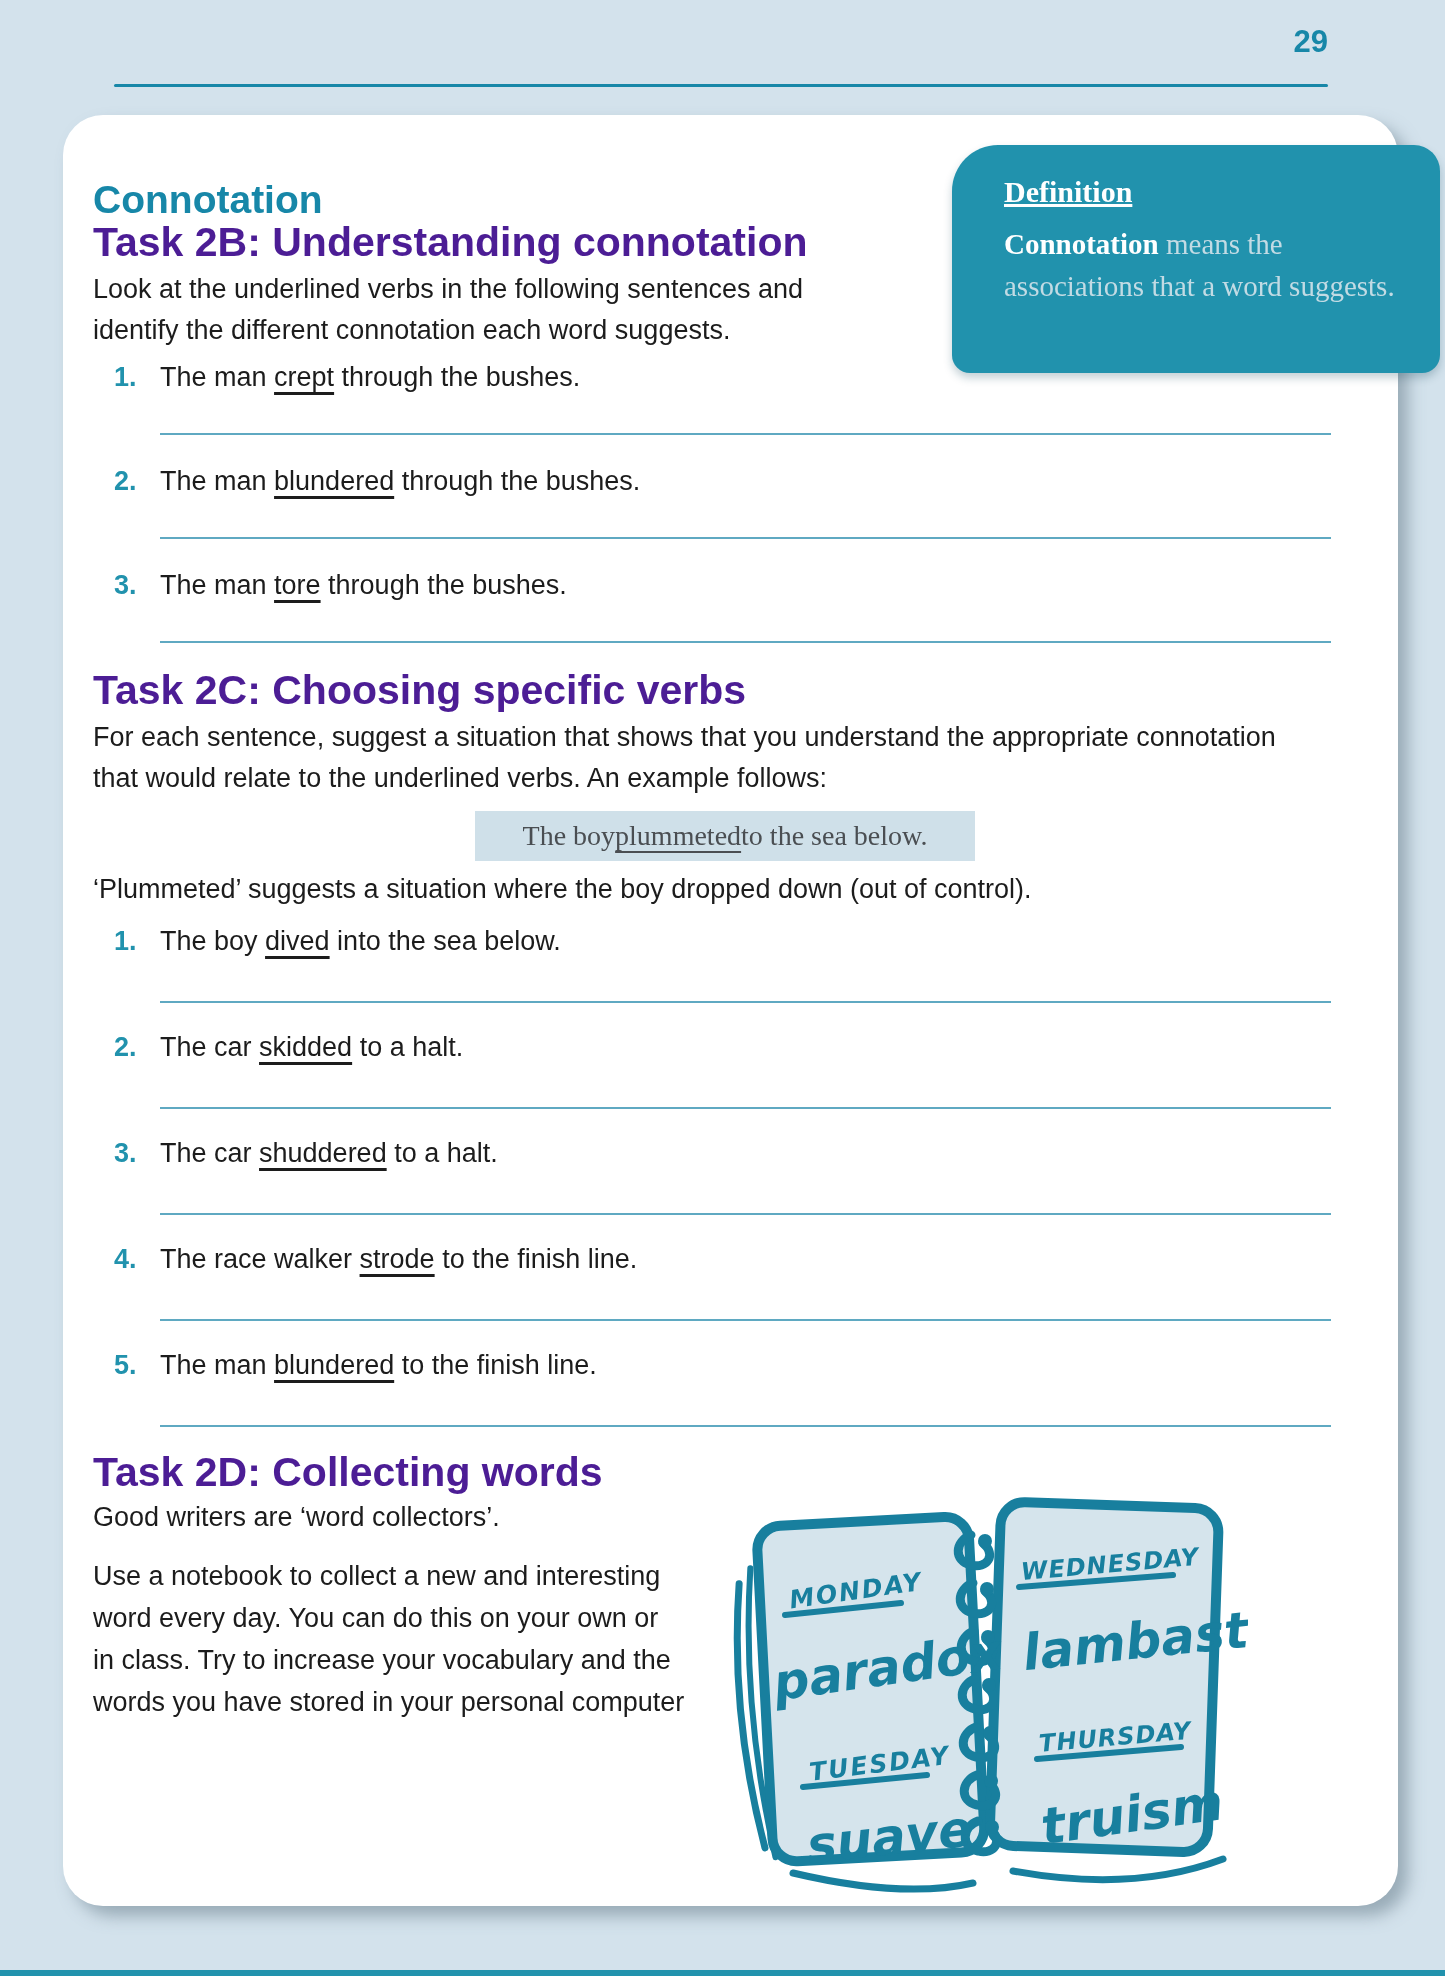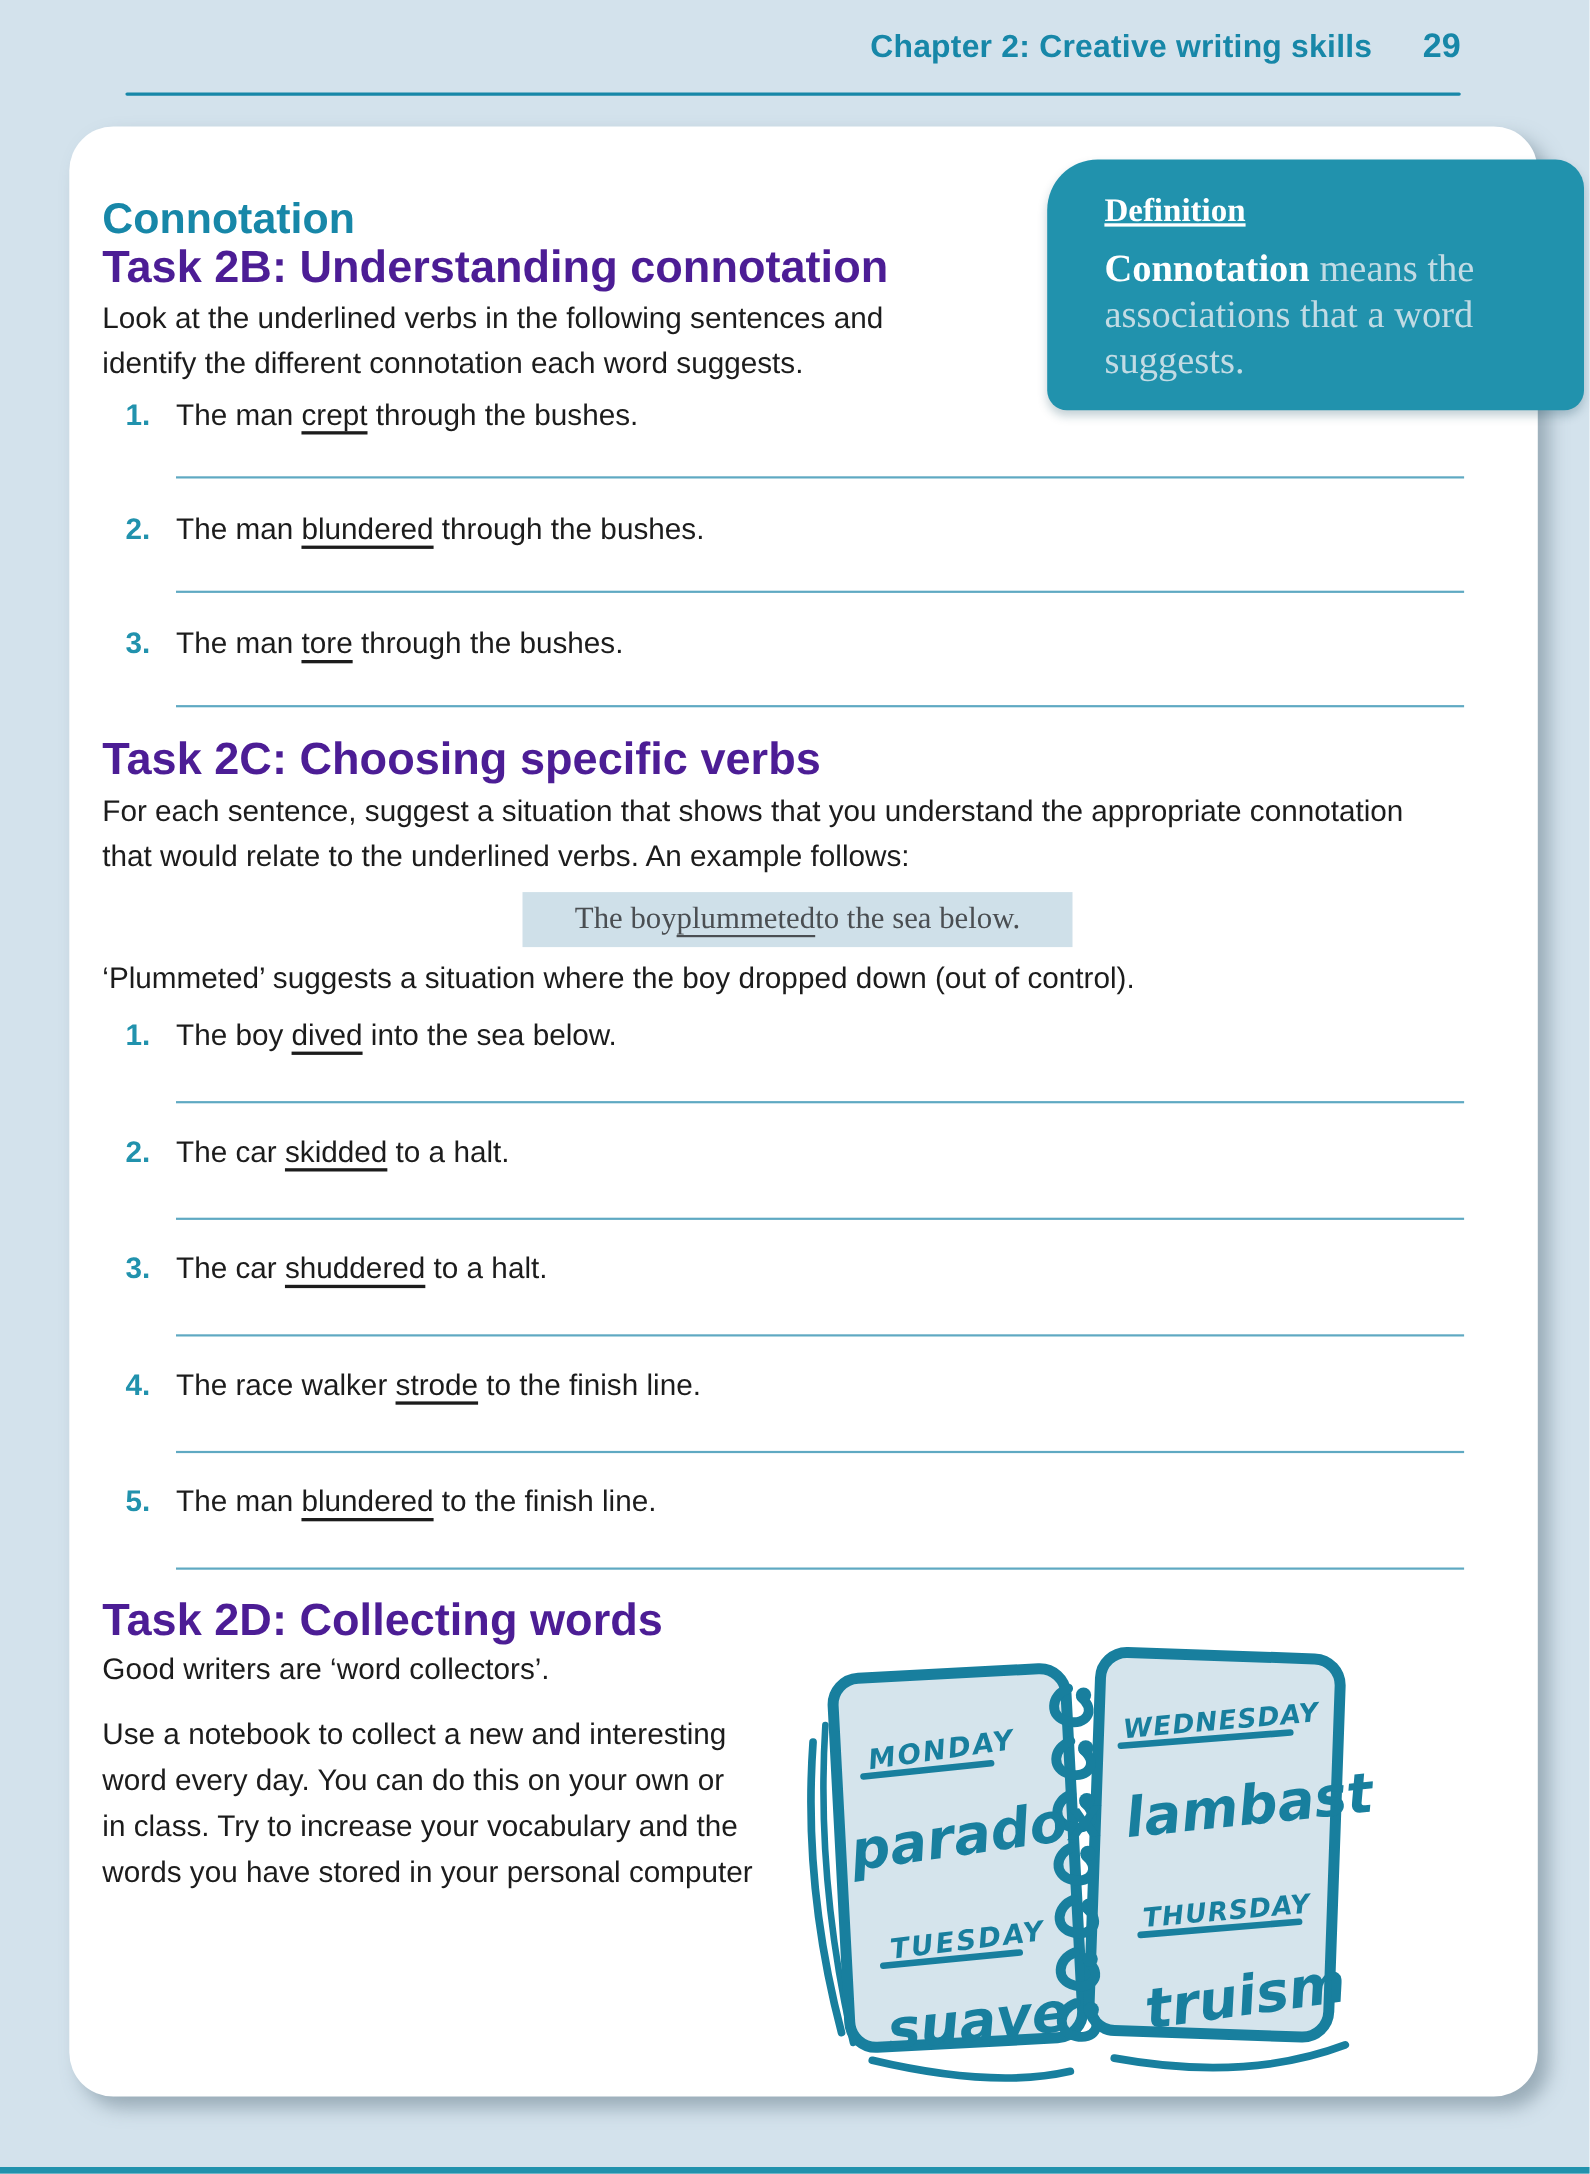--- a/index.html
+++ b/index.html
@@ -36,21 +36,21 @@
     position:absolute;left:889px;top:30px;width:488px;height:228px;
     background:#2192ad;
     border-radius:46px 26px 18px 18px;
     box-shadow:0 5px 9px rgba(20,70,90,.25);
     box-sizing:border-box;
     padding:30px 40px 0 52px;
     font-family:"Liberation Serif",serif;
     color:#ffffff;
   }
   .def-box .def-title{font-size:30px;font-weight:bold;margin:0 0 14px 0;text-decoration:underline;}
-  .def-box .def-body{font-size:35px;line-height:42px;color:#c2dbe4;margin:0;}
+  .def-box .def-body{font-size:29px;line-height:42px;color:#c2dbe4;margin:0;}
   .def-box .def-term{font-weight:bold;color:#ffffff;}
 
   
   .content{
     position:absolute;left:30px;top:62px;width:1238px;
     color:#1c1c1c;
   }
   h1.title{
     margin:0;font-size:39px;line-height:46px;color:#1787a8;font-weight:bold;
   }
@@ -100,21 +100,20 @@
   .bottom-strip{
     position:absolute;left:0;right:0;bottom:0;height:6px;background:#2192ad;
   }
 </style>
 </head>
 <body>
 
 <div class="page">
 
   <div class="run-head">
-    <span class="chapter">Chapter 2: Creative writing skills</span>
     <span class="pagenum">29</span>
   </div>
   <div class="head-rule"></div>
 
   <div class="card">
 
     <aside class="def-box">
       <p class="def-title">Definition</p>
       <p class="def-body"><span class="def-term">Connotation</span><span> means the associations that a word suggests.</span></p>
     </aside>

